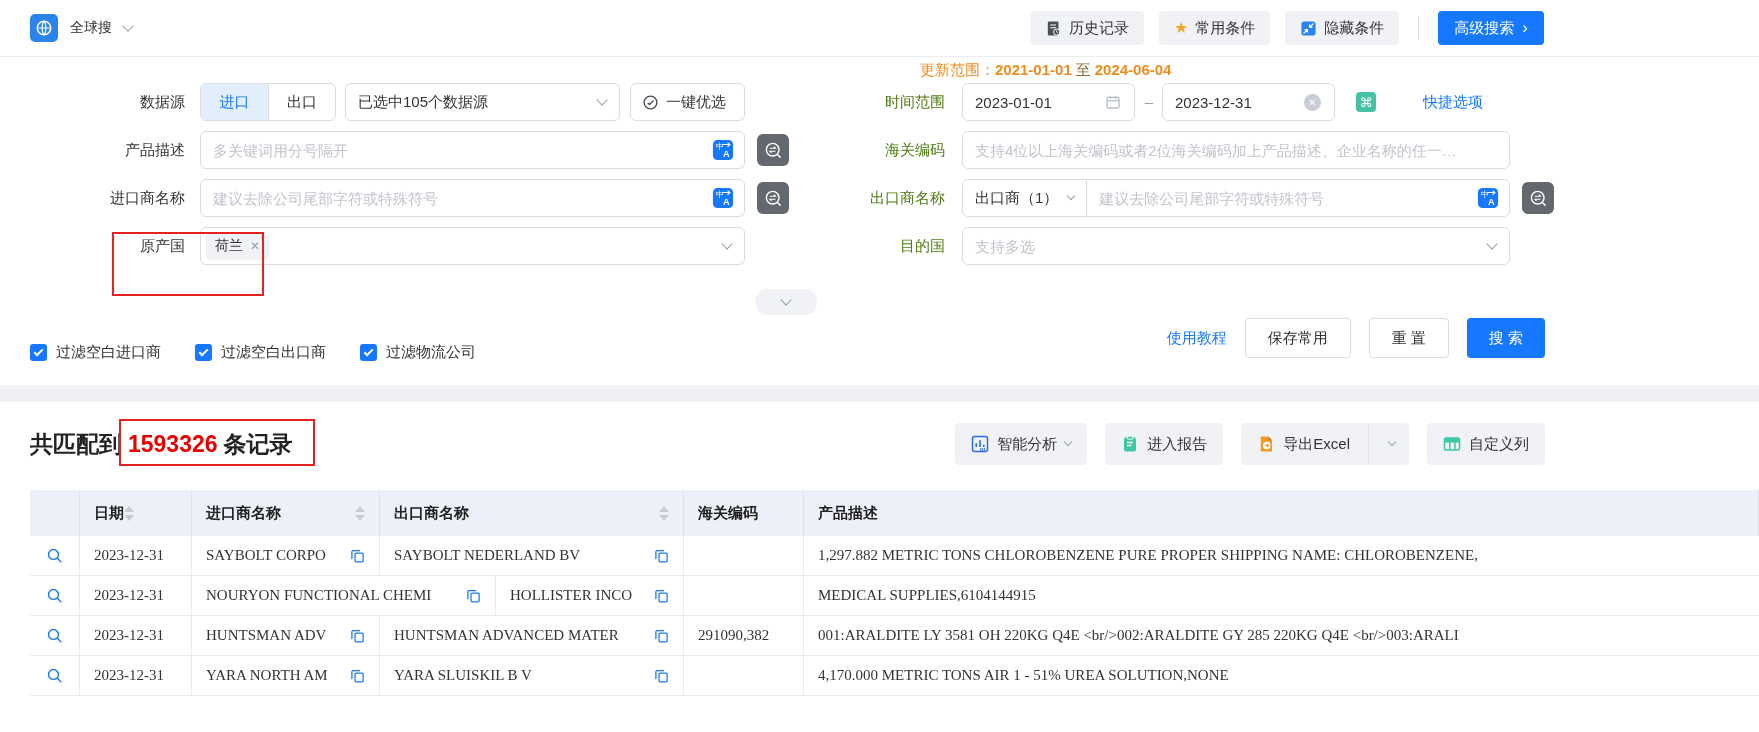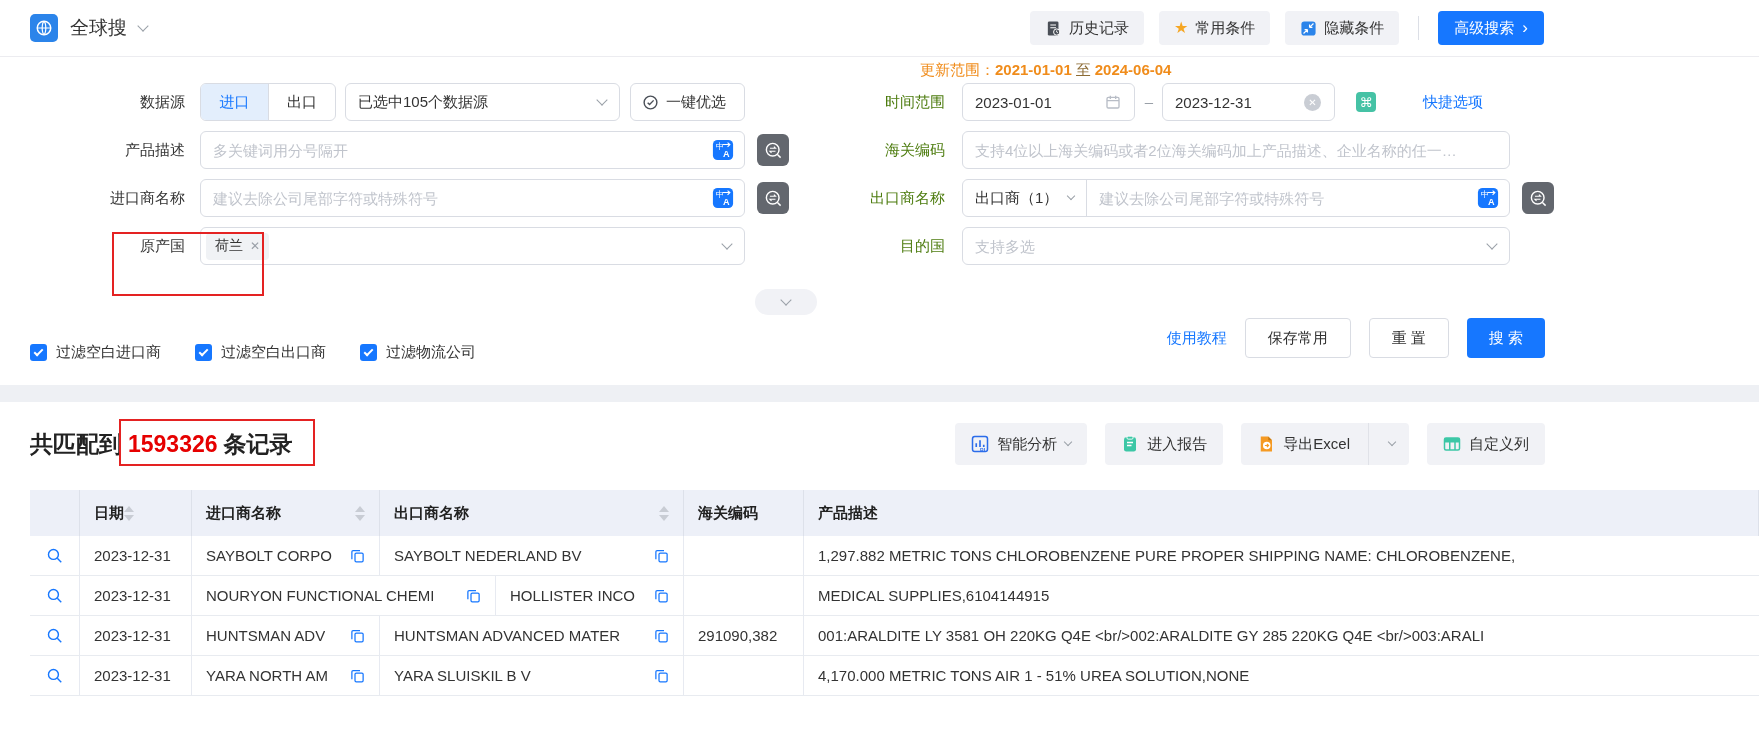--- a/index.html
+++ b/index.html
@@ -4,21 +4,21 @@
 <style>
   * { margin:0; padding:0; box-sizing:border-box; }
   html,body { width:1759px; height:732px; background:#fff; overflow:hidden;
     font-family:"Liberation Sans","DejaVu Sans",sans-serif; color:#333; font-size:15px; }
 
   
   .topbar { position:absolute; top:0; left:0; width:1759px; height:57px;
     border-bottom:1px solid #ececf0; display:flex; align-items:center; padding:0 215px 0 30px; }
   .logo { width:28px; height:28px; border-radius:5px; background:#2b84ea; display:flex;
     align-items:center; justify-content:center; }
-  .appname { font-size:19px; margin-left:12px; font-weight:500; }
+  .appname { font-size:14px; margin-left:12px; font-weight:500; }
   .chev { display:inline-block; width:8px; height:8px; border-right:1.7px solid #9aa0a8;
     border-bottom:1.7px solid #9aa0a8; transform:rotate(45deg); margin-top:-4px; }
   .chev.sm { width:6px; height:6px; }
   .topbar-right { margin-left:auto; display:flex; align-items:center; gap:15px; }
   .tb-btn { height:34px; background:#f1f2f6; border-radius:4px; display:flex; align-items:center;
     gap:7px; padding:0 15px; cursor:pointer; }
   .star { color:#f5a623; font-size:16px; line-height:1; }
   .tb-divider { width:1px; height:24px; background:#dcdfe6; margin:0 4px; }
   .btn-primary { height:34px; background:#1677ff; color:#fff; border-radius:4px; display:flex;
     align-items:center; gap:8px; padding:0 16px; cursor:pointer; }
@@ -86,21 +86,21 @@
   .res-btn { height:42px; background:#f1f2f6; border-radius:4px; display:flex; align-items:center;
     gap:8px; padding:0 16px; cursor:pointer; }
   .res-btn .divider { width:1px; height:42px; background:#e0e2e8; margin:0 2px 0 10px; }
   .res-btn .chevpad { padding:0 2px 0 10px; display:flex; align-items:center; }
 
   
   .table { position:absolute; left:30px; top:490px; width:1729px; }
   .tr { display:flex; width:100%; }
   .th { background:#edf0f8; height:46px; font-weight:bold; color:#222; }
   .td, .hc { display:flex; align-items:center; padding:0 14px; border-right:1px solid #e7eaf1;
-    white-space:nowrap; overflow:hidden; }
+    white-space:nowrap; overflow:hidden;font-family:Liberation Serif, serif; }
   .th .hc { border-right:1px solid #dde1ea; }
   .row { height:40px; border-bottom:1px solid #e8ebf0; }
   .c0 { width:50px; justify-content:center; }
   .c1 { width:112px; }
   .c2 { width:188px; justify-content:space-between; }
   .c3 { width:304px; justify-content:space-between; }
   .c4 { width:120px; }
   .c5 { flex:1; border-right:none; }
   .hc.c2,.hc.c3 { justify-content:space-between; }
   .sort { display:flex; flex-direction:column; gap:3px; align-items:center; cursor:pointer; }

